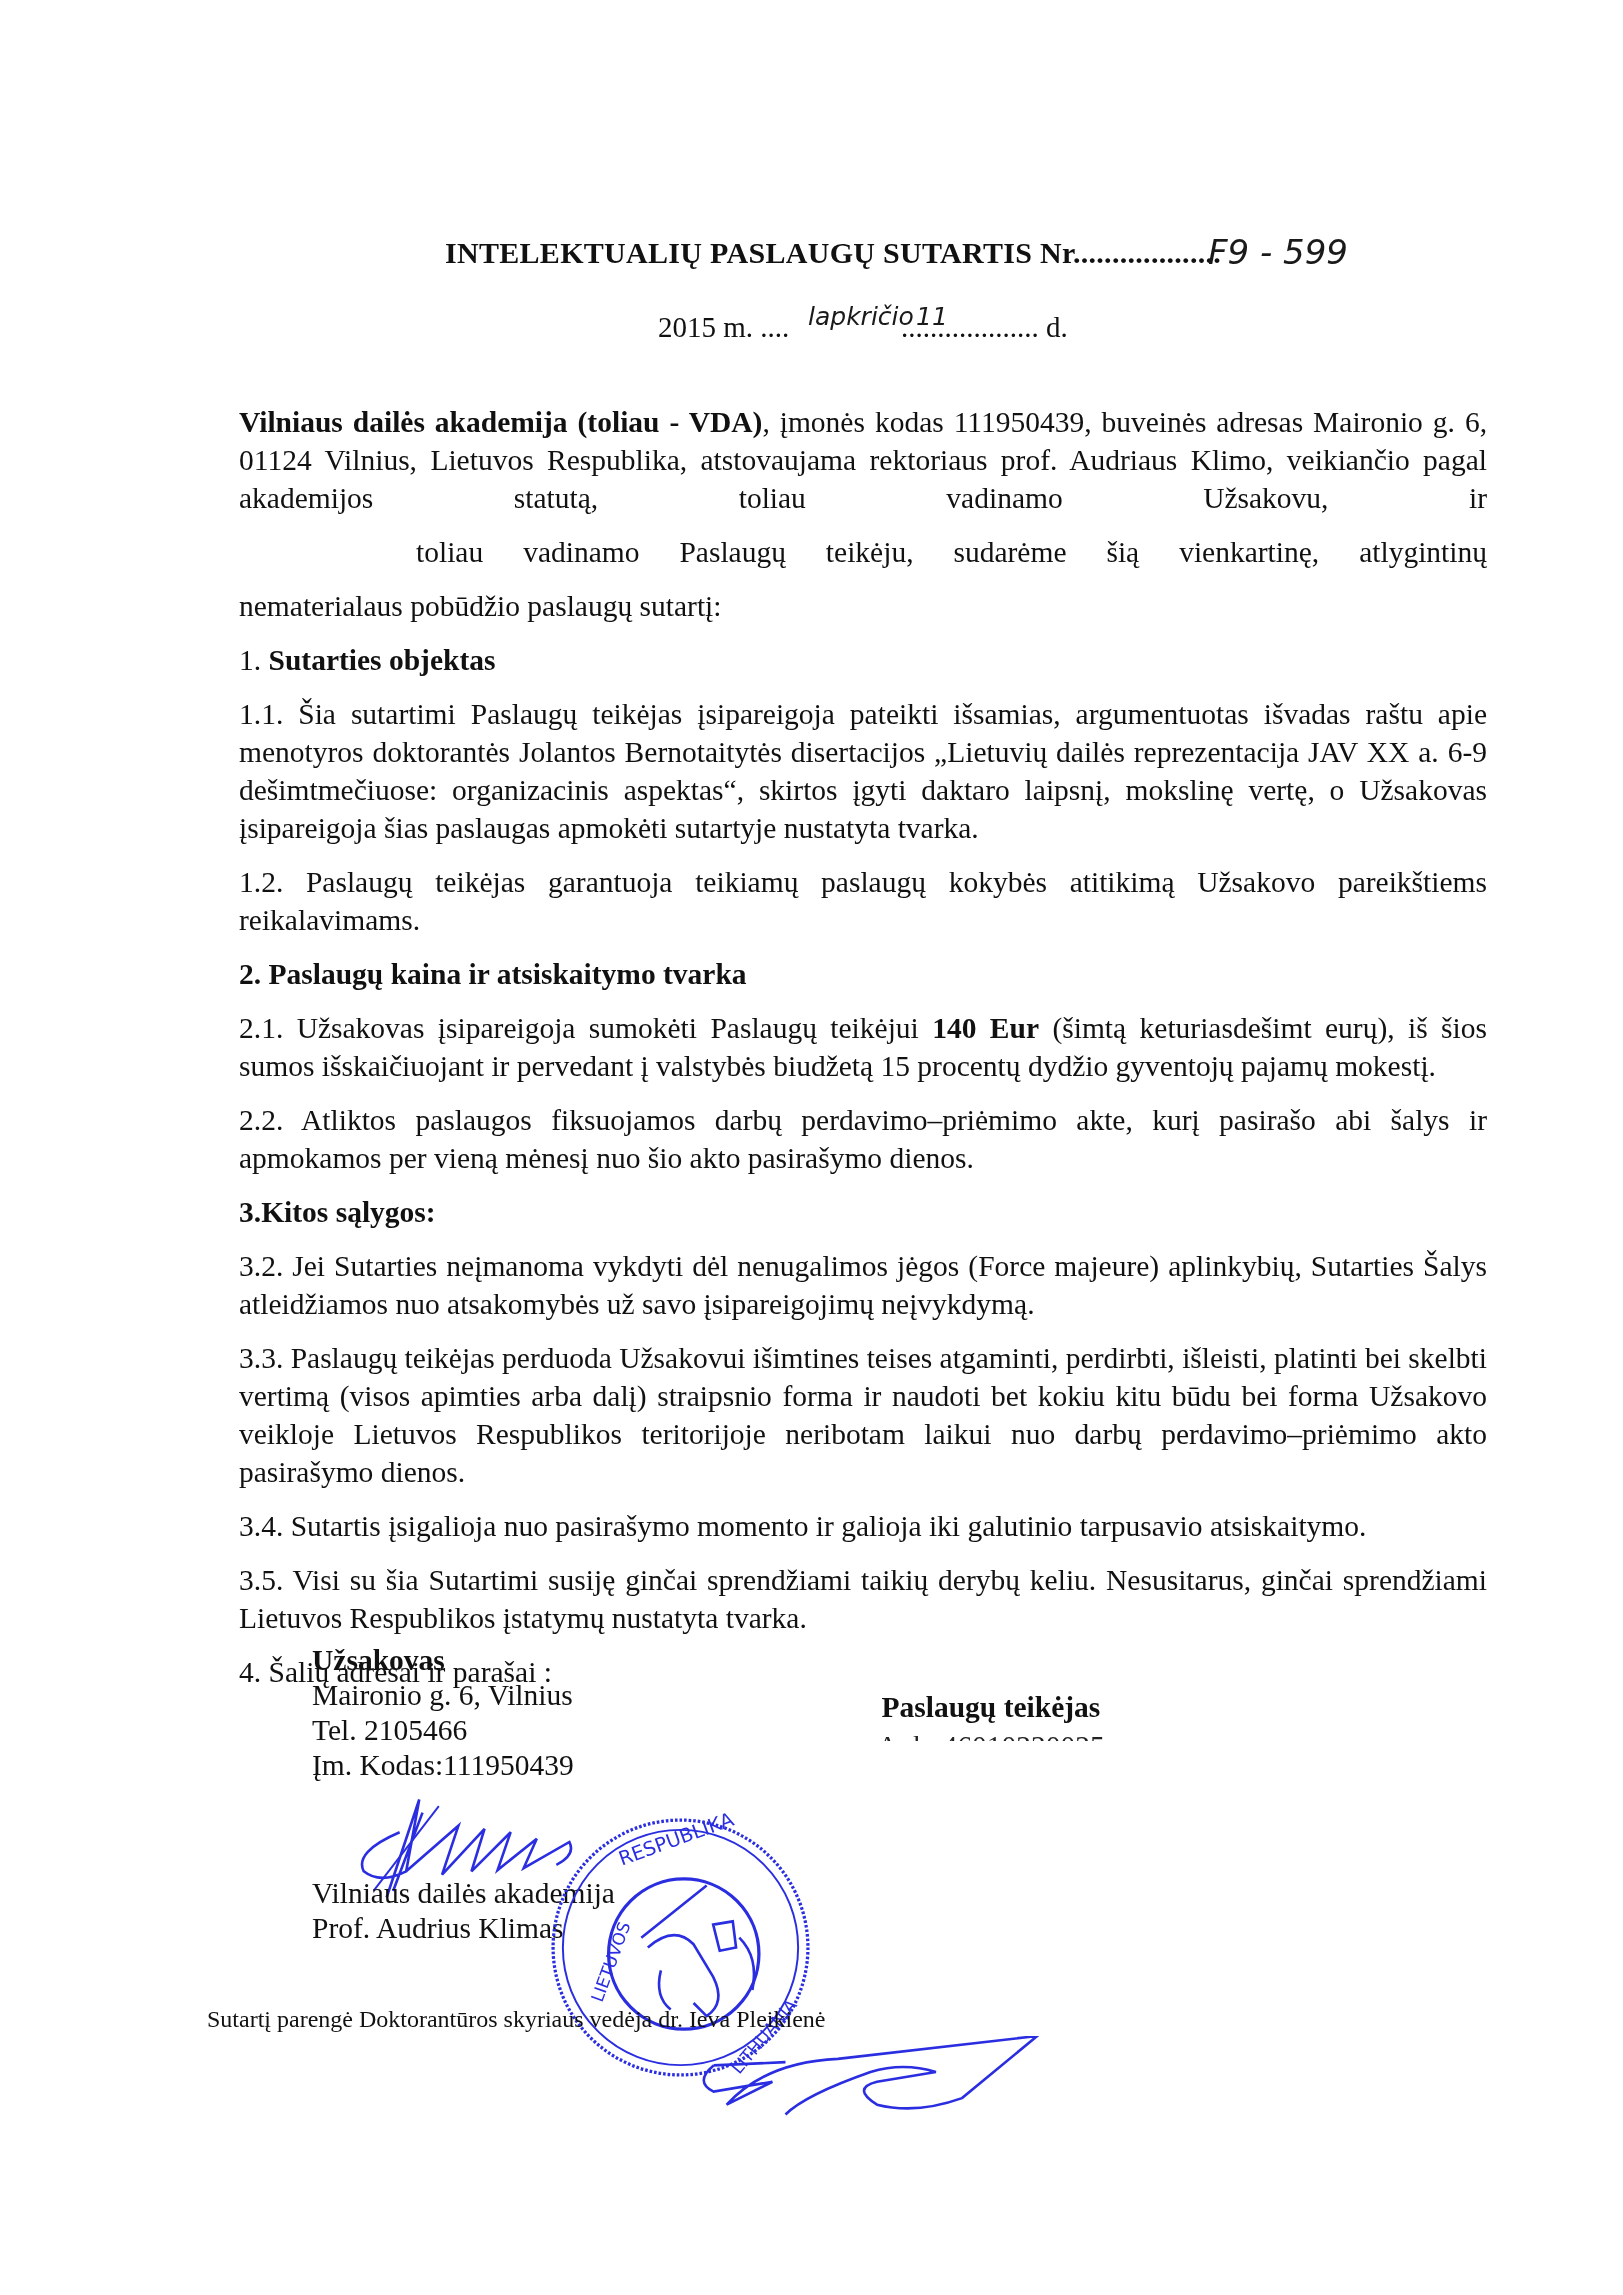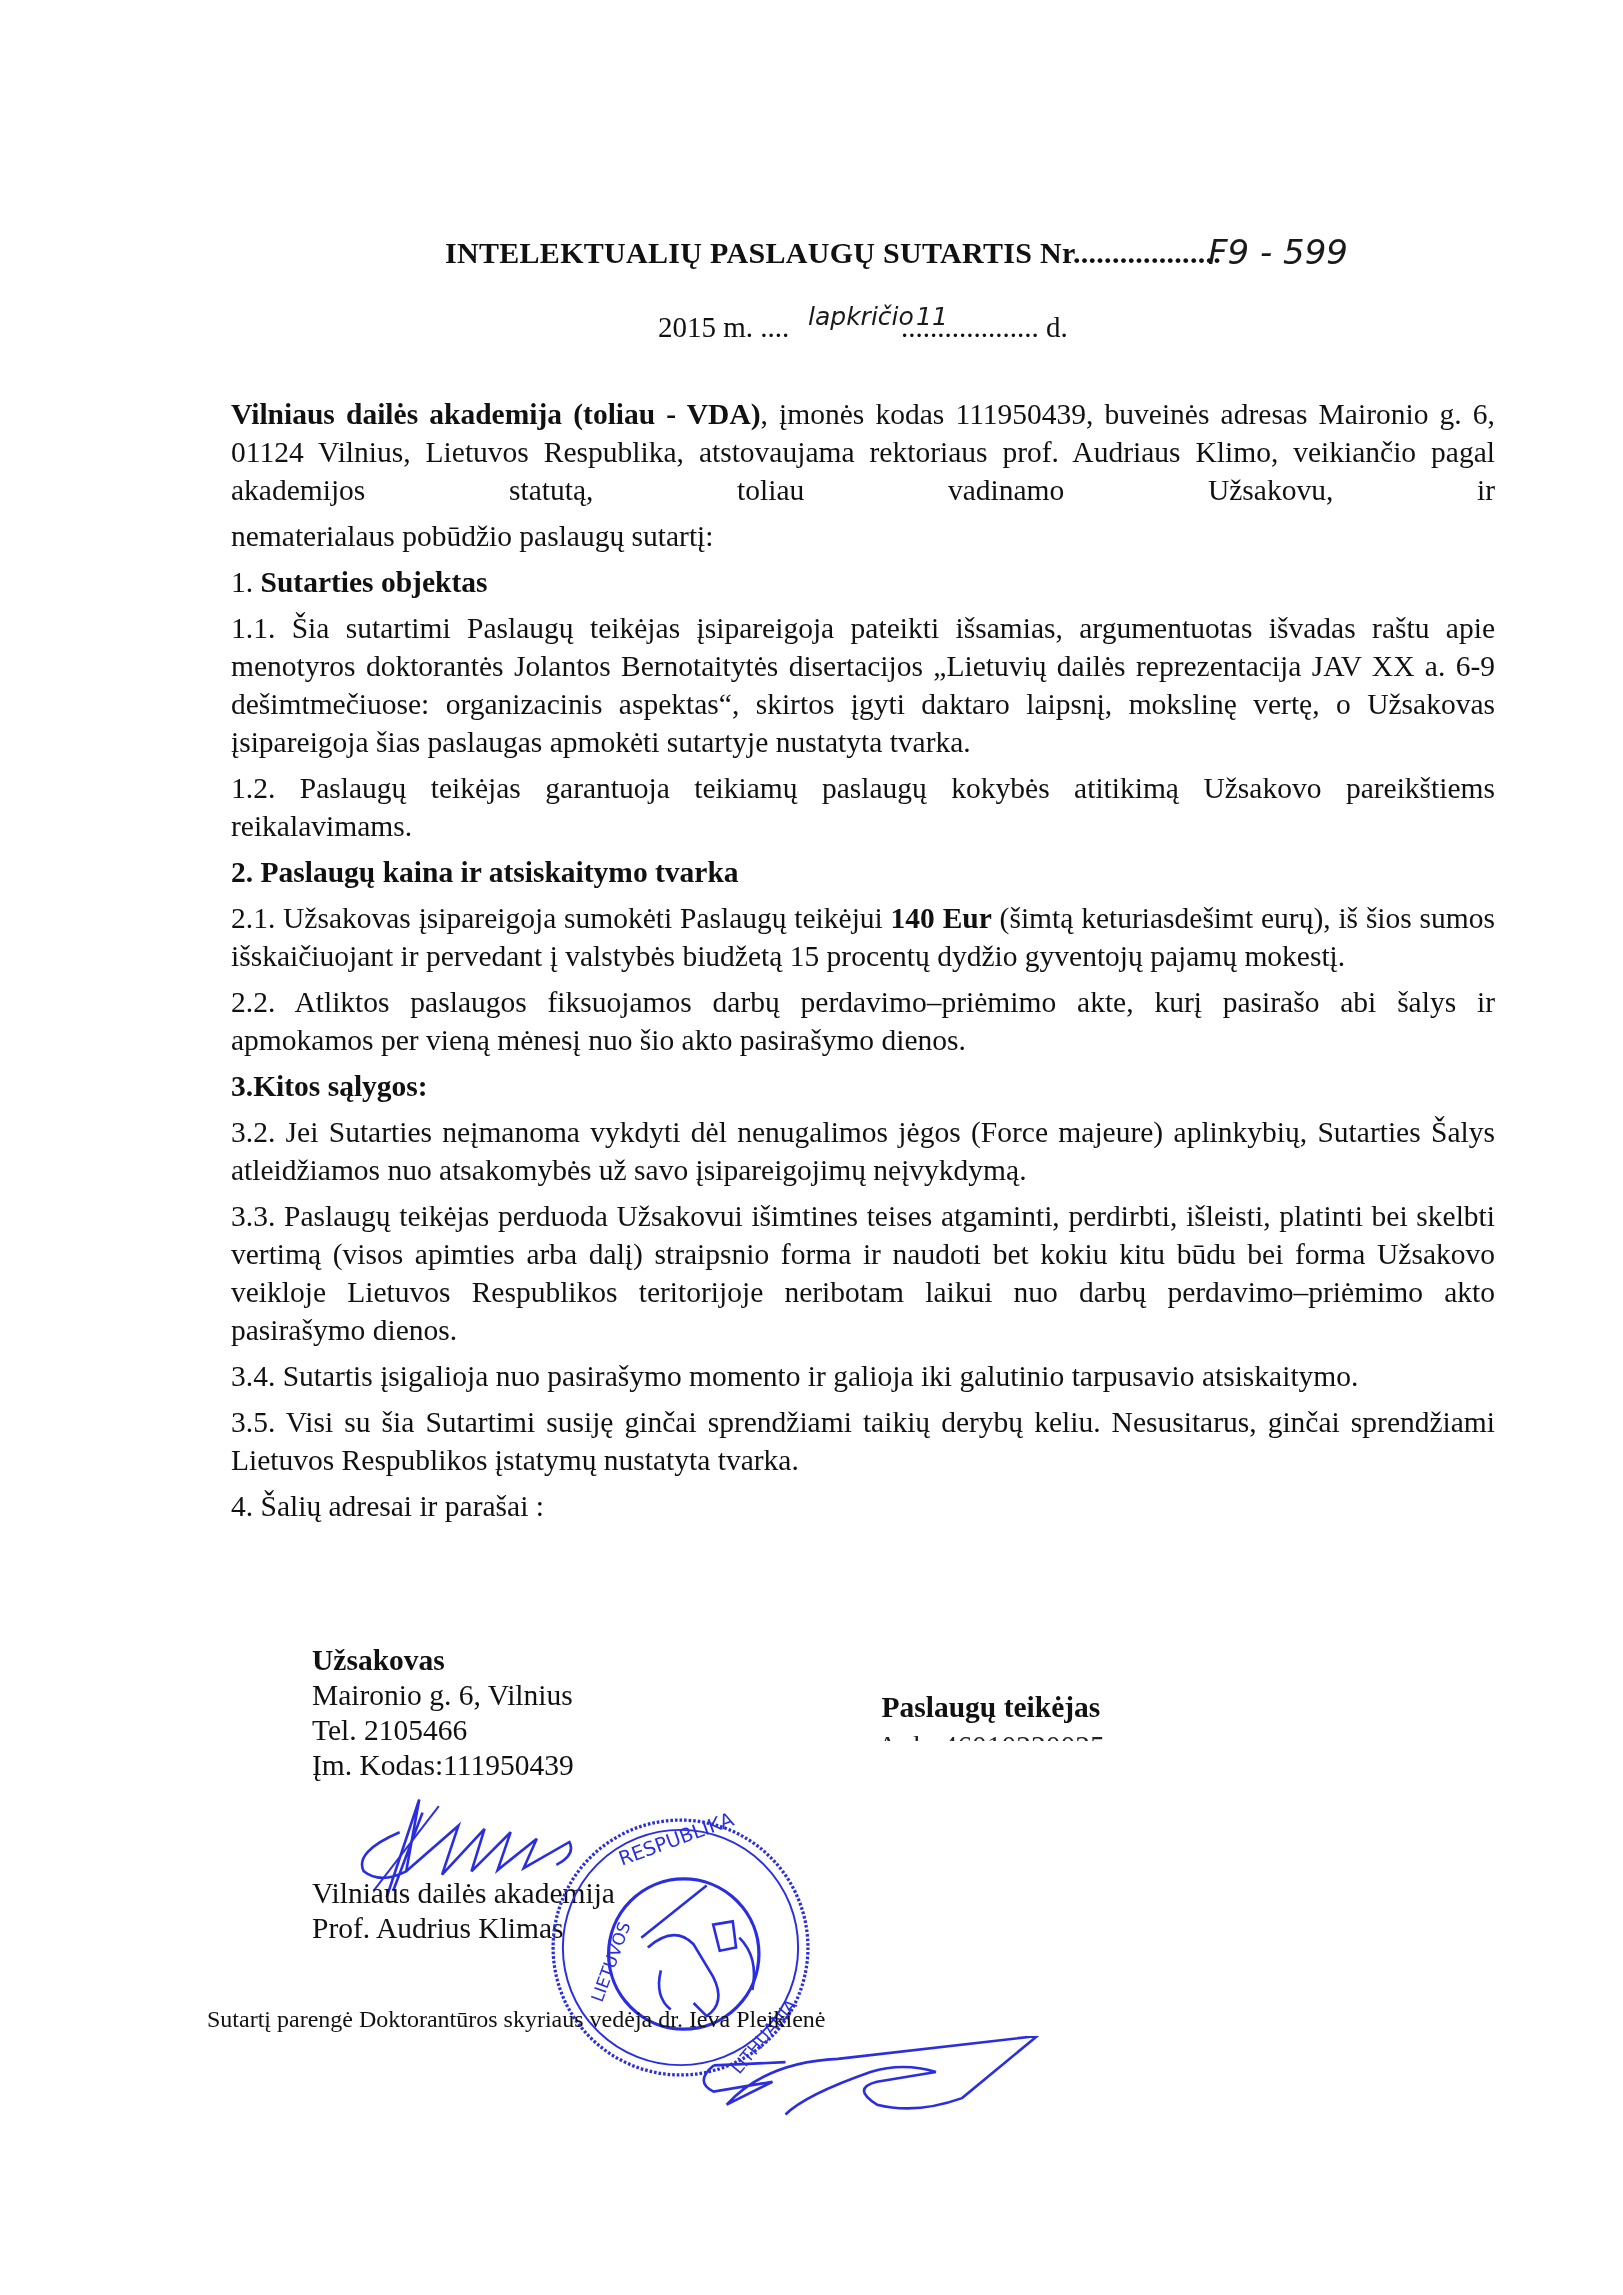--- a/index.html
+++ b/index.html
@@ -8,21 +8,21 @@
   .page { position: absolute; left: 0; top: 0; width: 1401px; height: 2295px; }
   .title { position: absolute; left: 445px; top: 236px; font-size: 30px; font-weight: bold; letter-spacing: 0.3px; white-space: nowrap; }
   .title .dots { font-weight: bold; }
   .hand { font-family: "DejaVu Sans", sans-serif; font-style: italic; font-weight: normal; color: #1a1a1a; }
   .hand-num { position: absolute; left: 1208px; top: 232px; font-size: 34px; }
   .dateline { position: absolute; left: 658px; top: 311px; font-size: 29px; white-space: nowrap; }
   .hand-month { position: absolute; left: 792px; top: 302px; font-size: 25px; margin-left: 16px; }
   .hand-day { position: absolute; left: 916px; top: 302px; font-size: 25px; }
 
   .body { position: absolute; left: 223px; top: 387px; width: 1280px; font-size: 29.5px; line-height: 38px; }
-  .body p { margin: 8px; text-align: justify; text-align-last: left; }
+  .body p { margin: 16px; text-align: justify; text-align-last: left; }
   .body p.just-last { text-align-last: justify; }
   .body .h { font-weight: bold; }
   .indent-gap { display: inline-block; width: 177px; }
   b { font-weight: bold; }
 
   .sig-block { position: absolute; font-size: 29.5px; line-height: 35px; }
   .sig-left { left: 312px; top: 1643px; }
   .sig-right { left: 877px; top: 1690px; text-align: center; }
   .sig-right .trunc { height: 11.8px; overflow: hidden; line-height: 35px; margin-top: 3.9px; color: #222; }
   .sig-name { position: absolute; left: 312px; top: 1876px; font-size: 29.5px; line-height: 35px; }
@@ -47,20 +47,23 @@
     <span>2015 m.</span>
     <span>....</span><span style="display:inline-block;width:0.7px"></span><span style="margin-left:111px">...................</span>
     <span>d.</span>
   </div>
   <div class="hand hand-month">lapkričio</div>
   <div class="hand hand-day">11</div>
 
   <div class="body">
     <p class="just-last">
       <b>Vilniaus dailės akademija (toliau - VDA)</b><span>, įmonės kodas 111950439, buveinės adresas Maironio g. 6, 01124 Vilnius, Lietuvos Respublika, atstovaujama rektoriaus prof. Audriaus Klimo, veikiančio pagal akademijos statutą, toliau vadinamo Užsakovu, ir</span>
+    </p>
+    <p class="just-last">
+      <span class="indent-gap"></span><span>toliau vadinamo Paslaugų teikėju, sudarėme šią vienkartinę, atlygintinų</span>
     </p>
     <p><span>nematerialaus pobūdžio paslaugų  sutartį:</span></p>
 
     <p><span>1.</span> <b>Sutarties objektas</b></p>
     <p>1.1. Šia sutartimi Paslaugų teikėjas įsipareigoja pateikti išsamias, argumentuotas išvadas raštu apie menotyros doktorantės Jolantos Bernotaitytės disertacijos „Lietuvių dailės reprezentacija JAV XX a. 6-9 dešimtmečiuose: organizacinis aspektas“, skirtos įgyti daktaro laipsnį, mokslinę vertę, o Užsakovas  įsipareigoja šias paslaugas apmokėti sutartyje nustatyta tvarka.</p>
     <p>1.2. Paslaugų teikėjas garantuoja teikiamų paslaugų kokybės atitikimą Užsakovo pareikštiems reikalavimams.</p>
 
     <p class="h"><span>2.</span> <span>Paslaugų kaina ir atsiskaitymo tvarka</span></p>
     <p><span>2.1. Užsakovas įsipareigoja sumokėti Paslaugų teikėjui </span><b>140 Eur</b><span> (šimtą keturiasdešimt eurų), iš šios sumos išskaičiuojant ir pervedant į valstybės biudžetą 15 procentų dydžio gyventojų pajamų mokestį.</span></p>
     <p>2.2. Atliktos paslaugos fiksuojamos darbų perdavimo–priėmimo akte, kurį pasirašo abi šalys ir apmokamos per vieną mėnesį nuo šio akto pasirašymo dienos.</p>

